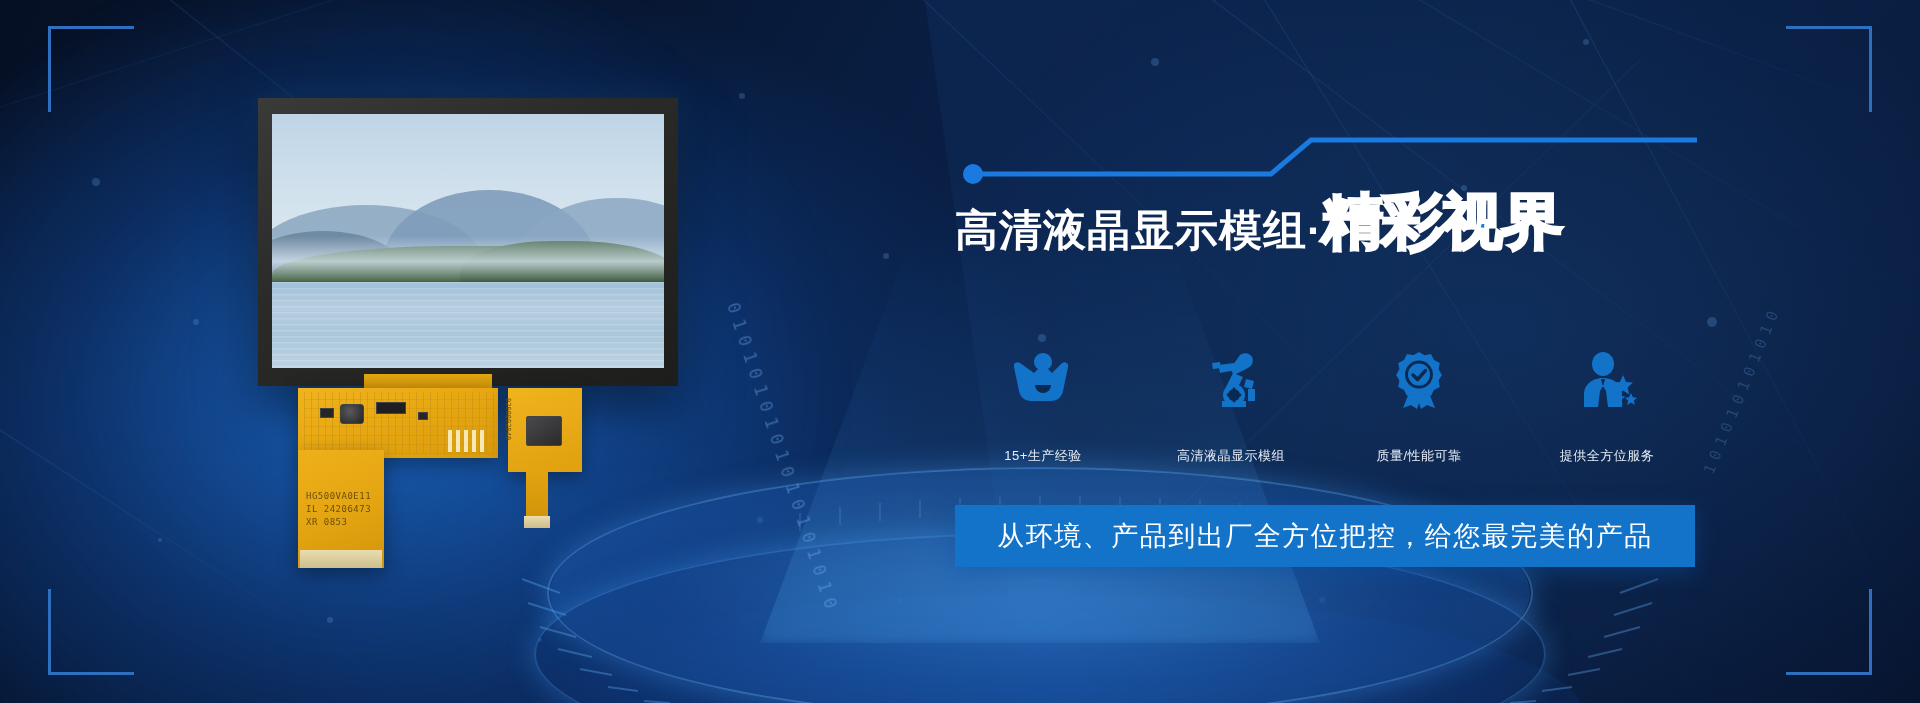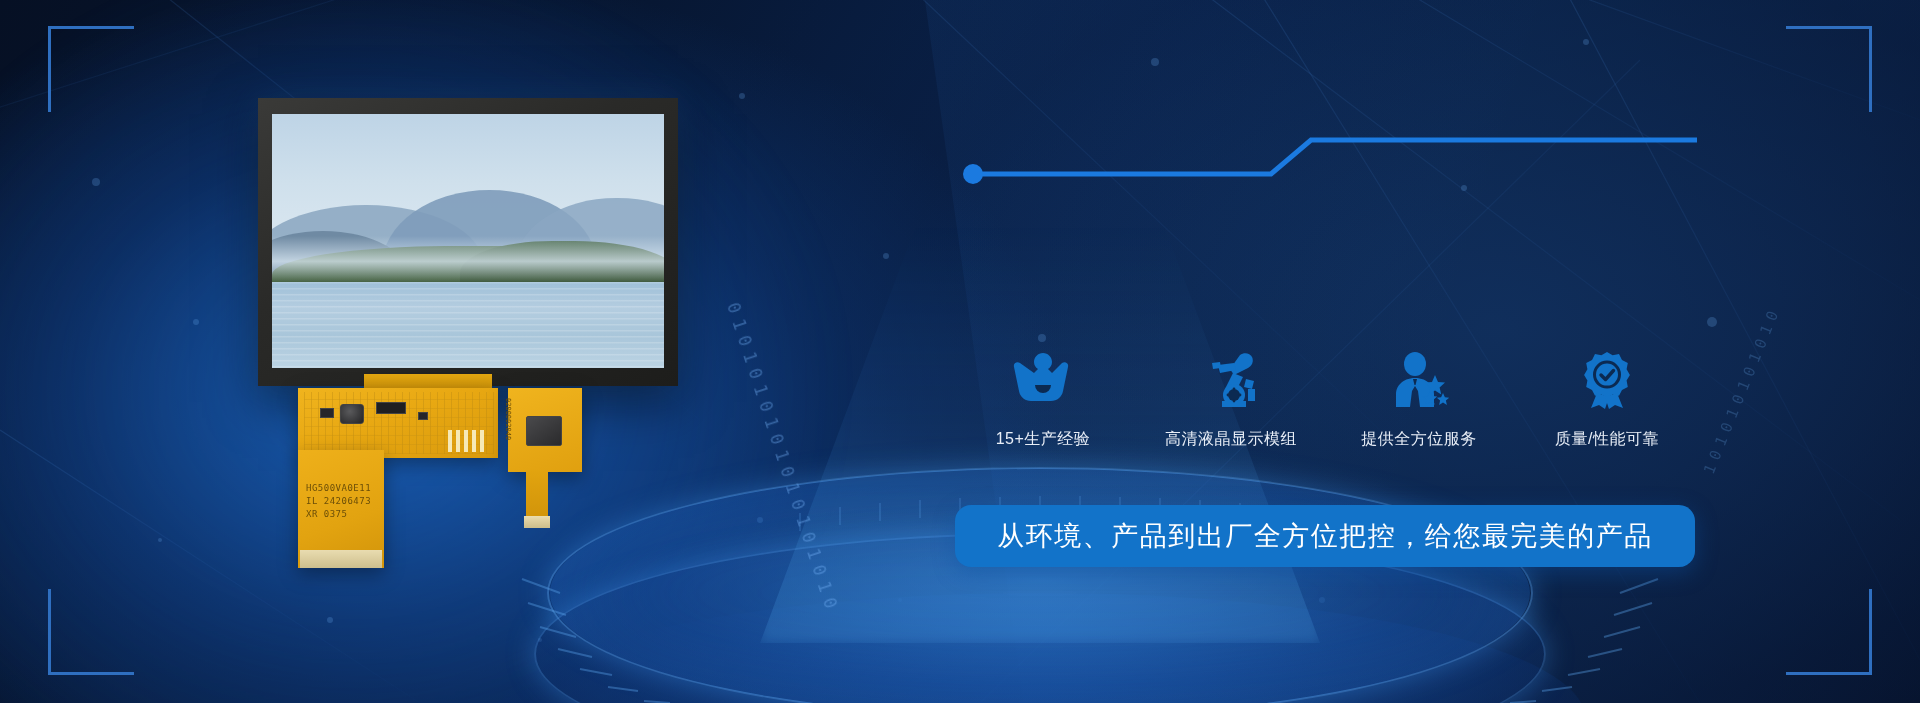--- a/index.html
+++ b/index.html
@@ -156,21 +156,21 @@
   .chip.c4{ left:160px; top:314px; width:10px; height:8px; background:#26262a; }
   .chip.big{ left:268px; top:318px; width:36px; height:30px; border-radius:2px;
     background:linear-gradient(145deg,#4a4a4c,#2a2a2c); }
   .traces{ position:absolute; left:46px; top:294px; width:190px; height:62px;
     background:
       repeating-linear-gradient(90deg, rgba(190,140,20,0.55) 0 1px, rgba(0,0,0,0) 1px 7px),
       repeating-linear-gradient(0deg, rgba(190,140,20,0.35) 0 1px, rgba(0,0,0,0) 1px 9px);
     opacity:.8; }
   .pads{ position:absolute; left:190px; top:332px; width:36px; height:22px;
     background:repeating-linear-gradient(90deg,#f6e9b6 0 4px, rgba(0,0,0,0) 4px 8px); }
-  .fpc-text{ position:absolute; left:48px; top:384px; width:80px;
+  .fpc-text{ position:absolute; left:48px; top:392px; width:80px;
     font-family:"DejaVu Sans Mono","Liberation Mono",monospace;
     font-size:9px; line-height:13px; color:#6b4e08; letter-spacing:.5px; }
   .fpc-text2{ position:absolute; left:254px; top:300px;
     font-family:"DejaVu Sans Mono","Liberation Mono",monospace;
     font-size:7px; color:#6b4e08; transform:rotate(90deg); transform-origin:left top;
     white-space:nowrap; }
 
   
   .content{ position:absolute; left:955px; top:0; width:740px; height:703px; }
 
@@ -197,26 +197,26 @@
     white-space:nowrap; text-align:center;
   }
 
   .features{
     position:absolute; left:0; top:345px; width:740px;
     display:flex; justify-content:space-between; align-items:flex-start;
   }
   .feature{ width:176px; display:flex; flex-direction:column; align-items:center; }
   .feature-ico{ height:70px; display:flex; align-items:center; justify-content:center; }
   .feature-label{
-    margin-top:14px; font-size:16px; color:#e8eef7; letter-spacing:.5px; white-space:nowrap;
+    margin-top:32px; font-size:13px; color:#e8eef7; letter-spacing:.5px; white-space:nowrap;
   }
 
   .cta{
     position:absolute; left:0; top:505px; width:740px; height:62px;
-    background:#1273c9; border-radius:16px;
+    background:#1273c9; border-radius:0;
     display:flex; align-items:center; justify-content:center;
     box-shadow:0 6px 22px rgba(12,80,160,0.45);
   }
   .cta-text{ font-size:27px; color:#ffffff; letter-spacing:1.5px; white-space:nowrap; }
 </style>
 </head>
 <body>
 
 <div class="banner">
 
@@ -344,37 +344,41 @@
     <div class="chip c2"></div>
     <div class="chip c3"></div>
     <div class="chip c4"></div>
     <div class="pads"></div>
     <div class="fpc fpc-tail"></div>
     <div class="fpc fpc-conn"></div>
 
     <div class="fpc-text">
       <div>HG500VA0E11</div>
       <div>IL 24206473</div>
-      <div>XR 0375</div>
+      <div>XR 0853</div>
     </div>
 
     <div class="fpc fpc-right"></div>
     <div class="chip big"></div>
     <div class="fpc fpc-right-tail"></div>
     <div class="fpc fpc-right-conn"></div>
     <div class="fpc-text2">0200002040</div>
   </div>
 
   <div class="content">
 
     <svg class="deco-line" width="738" height="56" viewBox="0 0 738 56">
       <path d="M16 44 L312 44 L352 10 L736 10" fill="none" stroke="#1b7ae0" stroke-width="5" stroke-linecap="square"></path>
       <circle cx="14" cy="44" r="10" fill="#1b7ae0"></circle>
     </svg>
 
+    <div class="title-row">
+      <span class="title-a">高清液晶显示模组·</span>
+      <span class="title-b"><span>精彩</span><span class="hl">视</span><span>界</span></span>
+    </div>
 
 
     <div class="features">
 
       <div class="feature">
         <div class="feature-ico">
           <svg width="62" height="58" viewBox="0 0 62 58">
             <path d="M31 2 C26 2 22 6 22 11 c0 3 1.5 5.5 4 7 L22 22 L8 12 c-3-2-7 0-6 4 l5 24 c1 6 6 10 12 10 h20 c6 0 11-4 12-10 l5-24 c1-4-3-6-6-4 L40 22 l-4-4 c2.5-1.5 4-4 4-7 0-5-4-9-9-9 z" fill="#1273c9"></path>
             <path d="M23 34 a8 8 0 0 0 16 0 z" fill="#0b2a52"></path>
           </svg>
@@ -404,47 +408,47 @@
             </g>
           </svg>
         </div>
         <div class="feature-label">高清液晶显示模组</div>
       </div>
 
       <div class="feature">
         <div class="feature-ico">
           <svg width="62" height="58" viewBox="0 0 62 58">
             <g fill="#1273c9">
+              <path d="M31 1 l5.6 3.3 6.4 -1.2 3 5.8 5.8 3 -1.2 6.4 3.3 5.6 -3.3 5.6 1.2 6.4 -5.8 3 -3 5.8 -6.4 -1.2 -5.6 3.3 -5.6 -3.3 -6.4 1.2 -3 -5.8 -5.8 -3 1.2 -6.4 -3.3 -5.6 3.3 -5.6 -1.2 -6.4 5.8 -3 3 -5.8 6.4 1.2 z"></path>
+              <path d="M21 42 l-6 15 8 -3 6 4 4 -12 z"></path>
+              <path d="M41 42 l6 15 -8 -3 -6 4 -4 -12 z"></path>
+            </g>
+            <circle cx="31" cy="23.6" r="12.5" fill="none" stroke="#0b2a52" stroke-width="3"></circle>
+            <path d="M25 24 l4.5 4.5 8 -9" fill="none" stroke="#0b2a52" stroke-width="3.4" stroke-linecap="round" stroke-linejoin="round"></path>
+          </svg>
+        </div>
+        <div class="feature-label">质量/性能可靠</div>
+      </div>
+
+      <div class="feature">
+        <div class="feature-ico">
+          <svg width="62" height="58" viewBox="0 0 62 58">
+            <g fill="#1273c9">
               <ellipse cx="27" cy="13" rx="11" ry="12"></ellipse>
               <path d="M27 27 c-11 0-19 7-19 16 v13 h14 l2 -16 3 -5 3 5 2 16 h14 V43 c0-9-8-16-19-16 z"></path>
               <path d="M47 24 l3 7 7 .6 -5.4 4.8 1.7 7 -6.3 -3.8 -6.3 3.8 1.7 -7 -5.4 -4.8 7 -.6 z"></path>
               <path d="M42 40 l2.2 5 5 .4 -3.8 3.4 1.2 5 -4.6 -2.7 -4.6 2.7 1.2 -5 -3.8 -3.4 5 -.4 z"></path>
               <path d="M55 42 l1.9 4.3 4.3 .4 -3.3 2.9 1 4.3 -3.9 -2.3 -3.9 2.3 1 -4.3 -3.3 -2.9 4.3 -.4 z"></path>
             </g>
             <path d="M25 28 h4 l-1.5 6 -1 0 z" fill="#0b2a52"></path>
           </svg>
         </div>
         <div class="feature-label">提供全方位服务</div>
       </div>
 
-      <div class="feature">
-        <div class="feature-ico">
-          <svg width="62" height="58" viewBox="0 0 62 58">
-            <g fill="#1273c9">
-              <path d="M31 1 l5.6 3.3 6.4 -1.2 3 5.8 5.8 3 -1.2 6.4 3.3 5.6 -3.3 5.6 1.2 6.4 -5.8 3 -3 5.8 -6.4 -1.2 -5.6 3.3 -5.6 -3.3 -6.4 1.2 -3 -5.8 -5.8 -3 1.2 -6.4 -3.3 -5.6 3.3 -5.6 -1.2 -6.4 5.8 -3 3 -5.8 6.4 1.2 z"></path>
-              <path d="M21 42 l-6 15 8 -3 6 4 4 -12 z"></path>
-              <path d="M41 42 l6 15 -8 -3 -6 4 -4 -12 z"></path>
-            </g>
-            <circle cx="31" cy="23.6" r="12.5" fill="none" stroke="#0b2a52" stroke-width="3"></circle>
-            <path d="M25 24 l4.5 4.5 8 -9" fill="none" stroke="#0b2a52" stroke-width="3.4" stroke-linecap="round" stroke-linejoin="round"></path>
-          </svg>
-        </div>
-        <div class="feature-label">质量/性能可靠</div>
-      </div>
-
     </div>
 
     <div class="cta">
       <span class="cta-text">从环境、产品到出厂全方位把控，给您最完美的产品</span>
     </div>
 
   </div>
 </div>
 
 </body></html>

